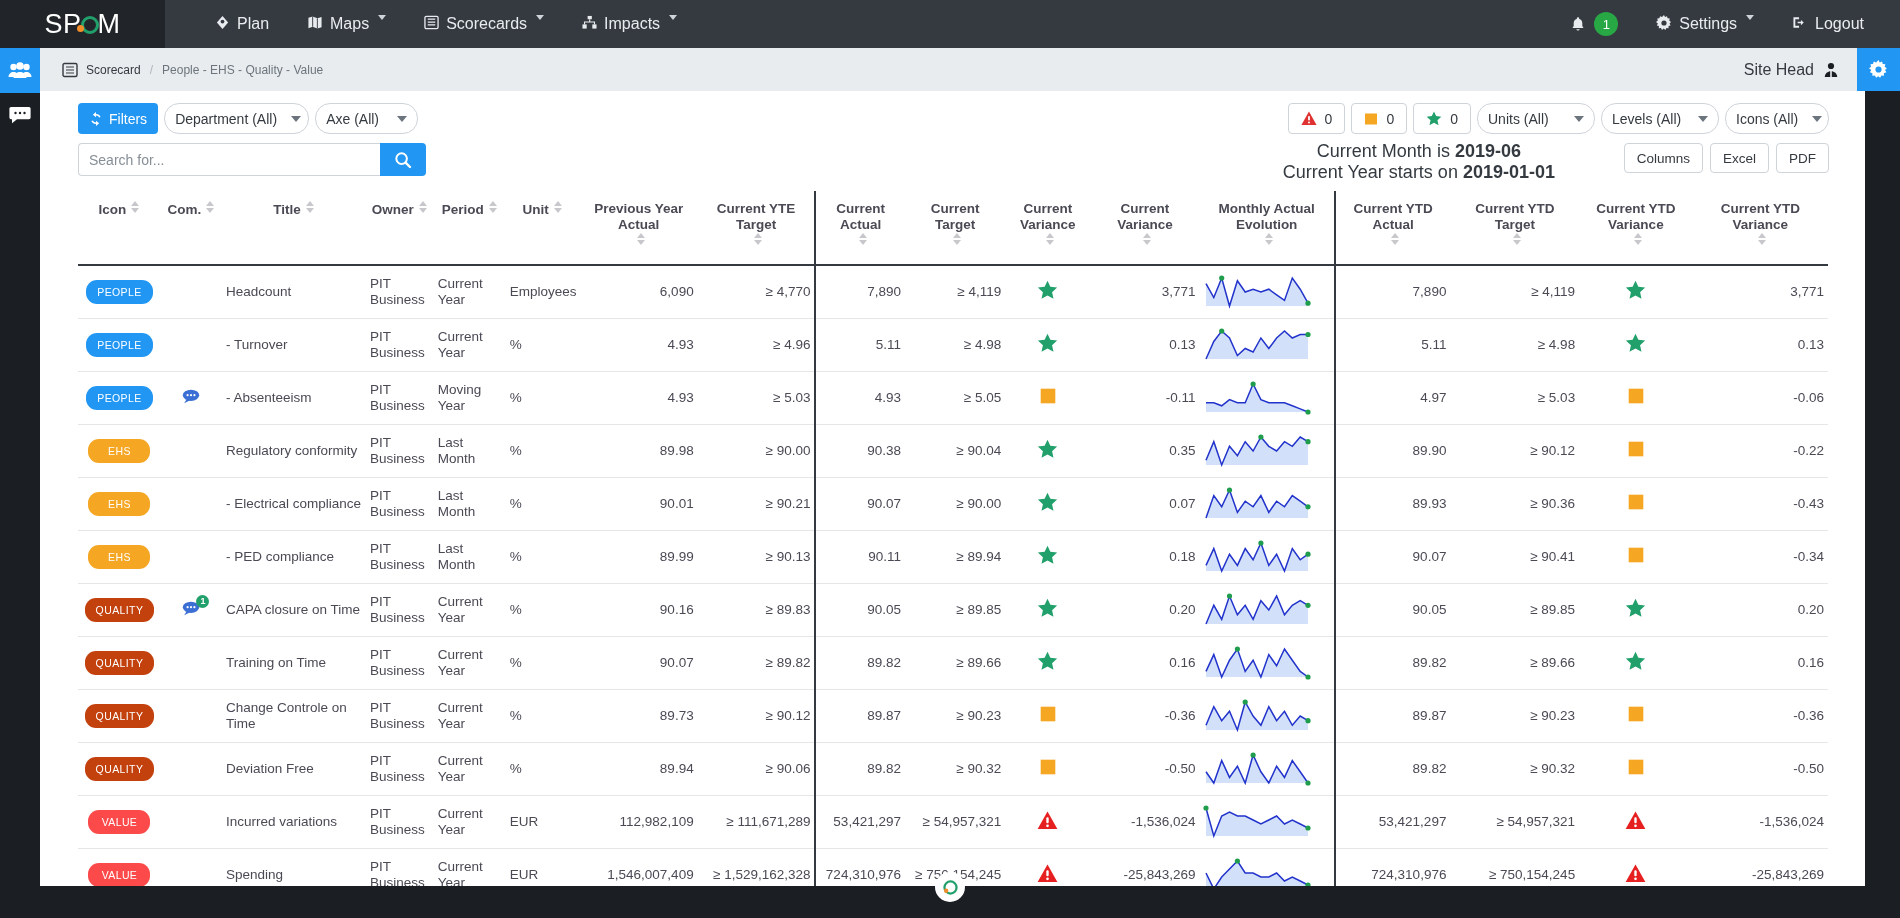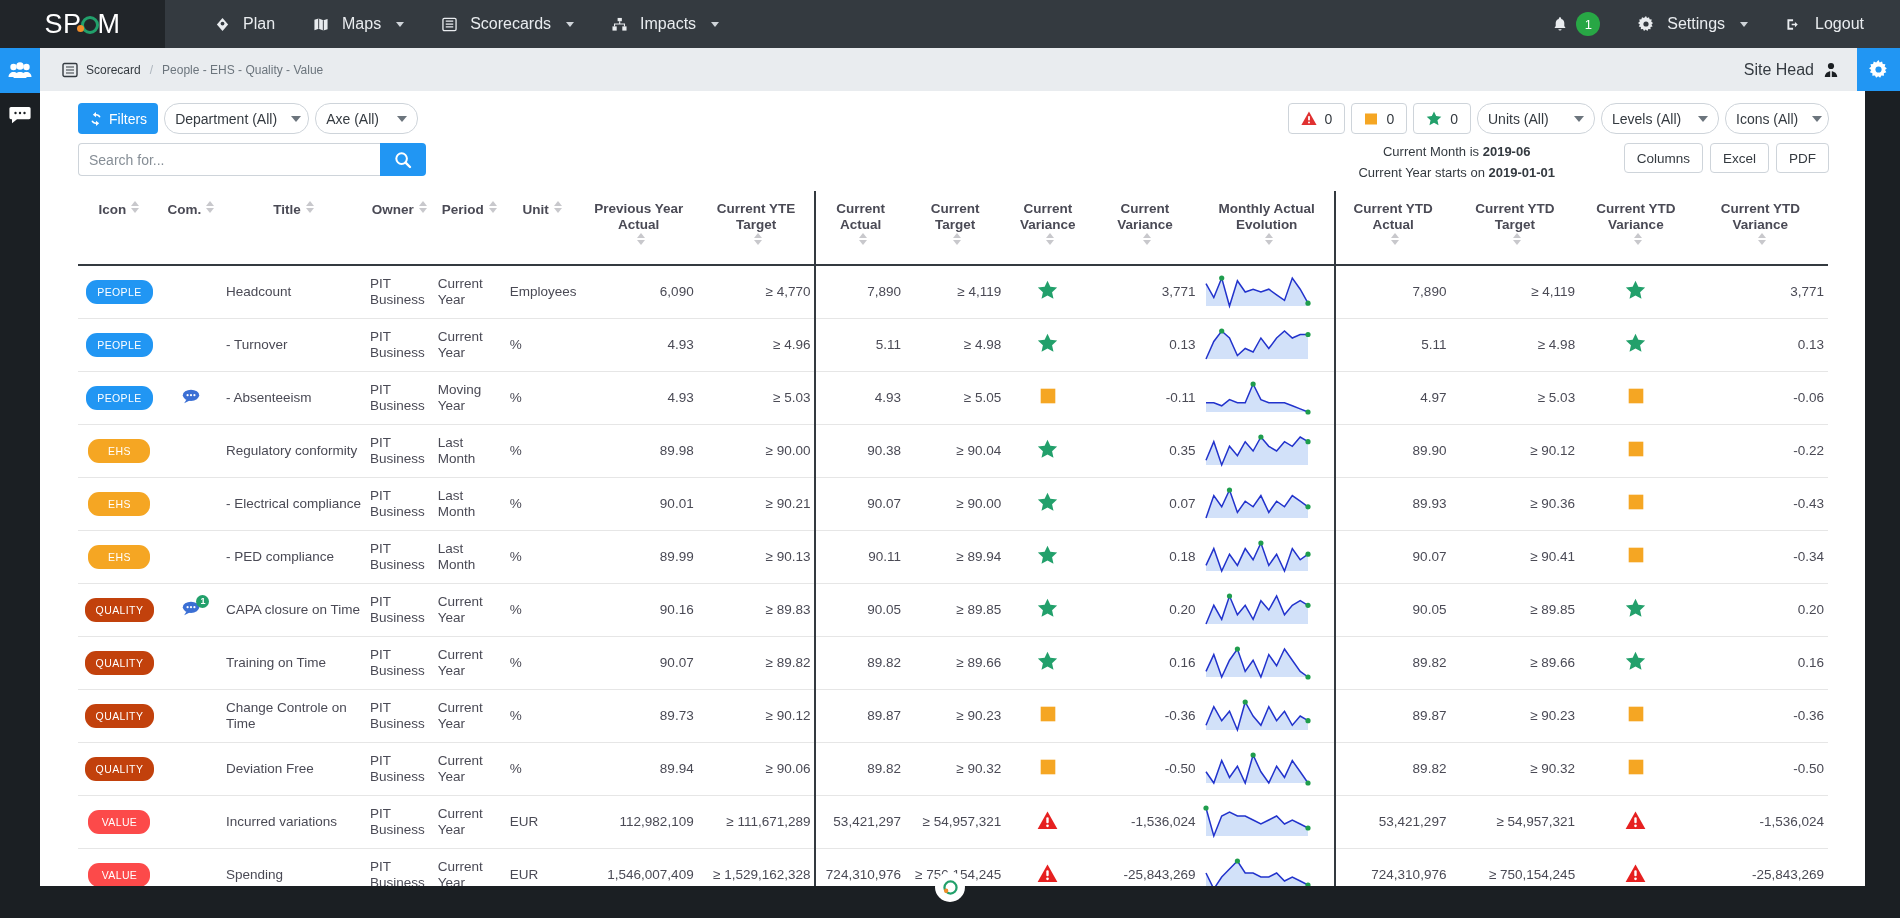--- a/index.html
+++ b/index.html
@@ -24,21 +24,21 @@
   .logo-text .o-ring {
     display: inline-block; width: 18px; height: 18px; border-radius: 50%;
     border: 3px solid #22a06b; vertical-align: -1px; margin: 0 -1px;
   }
   .logo-text .o-dot {
     display: inline-block; width: 7px; height: 7px; border-radius: 50%;
     background: #f28c28; position: absolute; left: 33px; top: 16px;
   }
   .nav-items { display: flex; align-items: center; margin-left: 50px; gap: 38px; }
   .nav-item {
-    color: #e9ecef; font-size: 16px; display: flex; align-items: center; gap: 13px;
+    color: #e9ecef; font-size: 16px; display: flex; align-items: flex-start; gap: 7px;
     cursor: pointer; white-space: nowrap;
   }
   .caret { width: 0; height: 0; border-left: 4px solid transparent; border-right: 4px solid transparent;
            border-top: 5px solid #cfd4d9; display: inline-block; margin-left: 2px; }
   .nav-right { margin-left: auto; display: flex; align-items: center; gap: 38px; padding-right: 36px; }
   .bell-wrap { display: flex; align-items: center; gap: 8px; cursor: pointer; }
   .badge-count {
     background: #28a745; color: #fff; border-radius: 50%;
     width: 24px; height: 24px; font-size: 13px; display: flex;
     align-items: center; justify-content: center;
@@ -101,21 +101,21 @@
     display: flex; align-items: center; justify-content: center; cursor: pointer;
   }
   .fr { position: absolute; right: 36px; top: 12px; display: flex; align-items: center; gap: 6px; }
   .cnt-box {
     height: 31px; border: 1px solid #ced4da; border-radius: 4px; background: #fff;
     display: flex; align-items: center; gap: 8px; padding: 0 12px; font-size: 14px;
     color: #343a40; cursor: pointer;
   }
   .dateinfo {
     position: absolute; right: 310px; top: 50px; text-align: center;
-    font-size: 13px; color: #343a40; line-height: 21px;
+    font-size: 18px; color: #343a40; line-height: 21px;
   }
   .dateinfo b { font-weight: bold; }
   .expbtns { position: absolute; right: 36px; top: 52px; display: flex; gap: 7px; }
   .expbtn {
     border: 1px solid #ced4da; background: #fff; border-radius: 4px; height: 30px;
     padding: 0 12px; font-size: 13.5px; color: #343a40; cursor: pointer;
     font-family: inherit; display:flex; align-items:center;
   }
 
   

